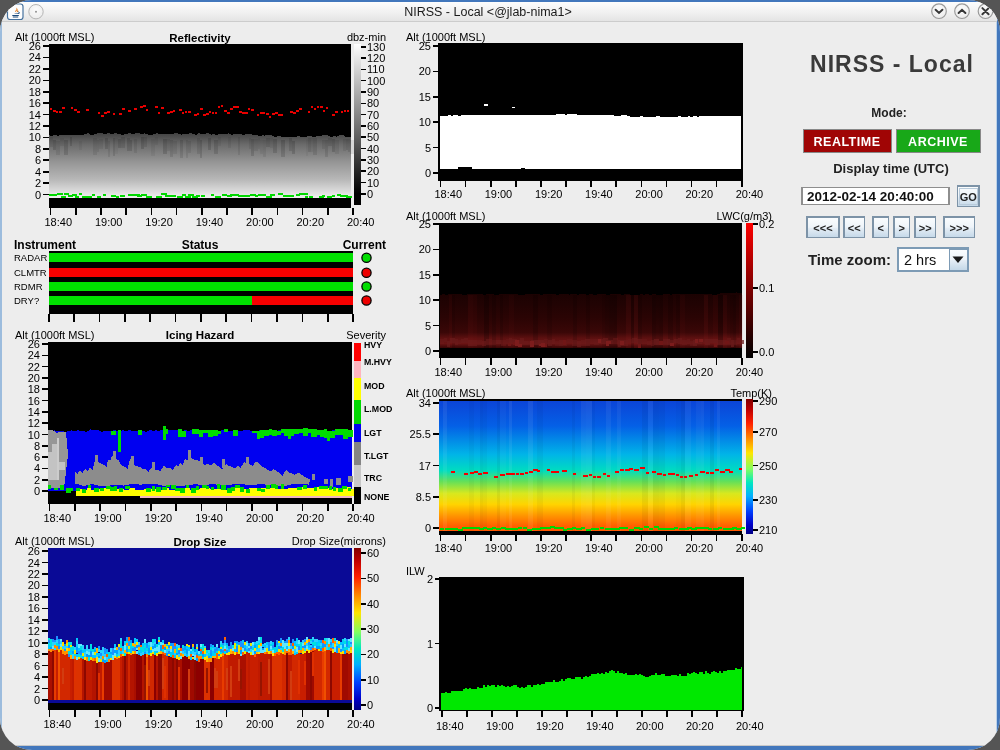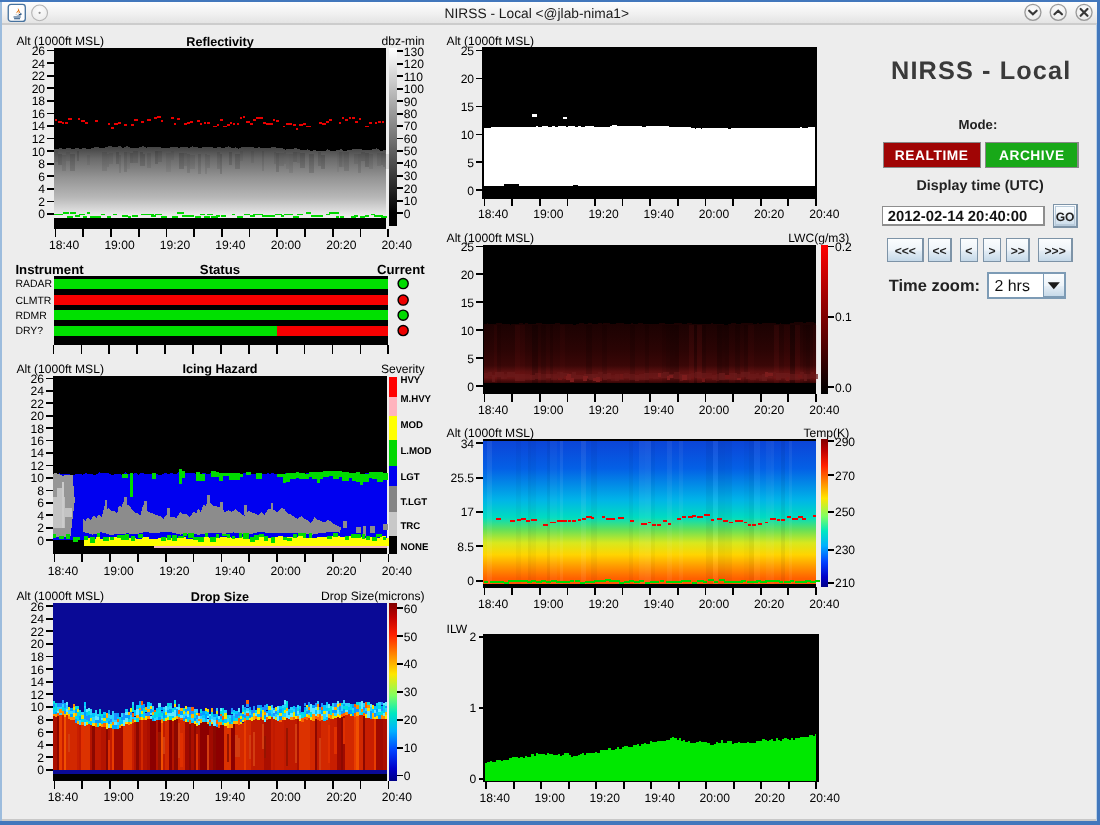--- a/index.html
+++ b/index.html
@@ -1,14 +1,14 @@
 <!DOCTYPE html>
 <html><head><meta charset="utf-8"><style>
 html,body{margin:0;padding:0;background:#555;}
-#win{position:relative;width:1000px;height:750px;overflow:hidden;}
+#win{position:relative;width:1000px;height:750px;overflow:hidden;border-radius:32px;}
 text{font-family:"Liberation Sans",sans-serif;}
 </style></head><body>
 <div id="win">
 <svg width="1000" height="750" viewBox="0 0 1000 750" shape-rendering="crispEdges">
 <defs>
 <linearGradient id="titlebar" x1="0" y1="0" x2="0" y2="1">
  <stop offset="0" stop-color="#fdfdfd"></stop>
           <stop offset="0.5" stop-color="#f1f1f1"></stop>
           <stop offset="1" stop-color="#e2e2e2"></stop>
 </linearGradient>

